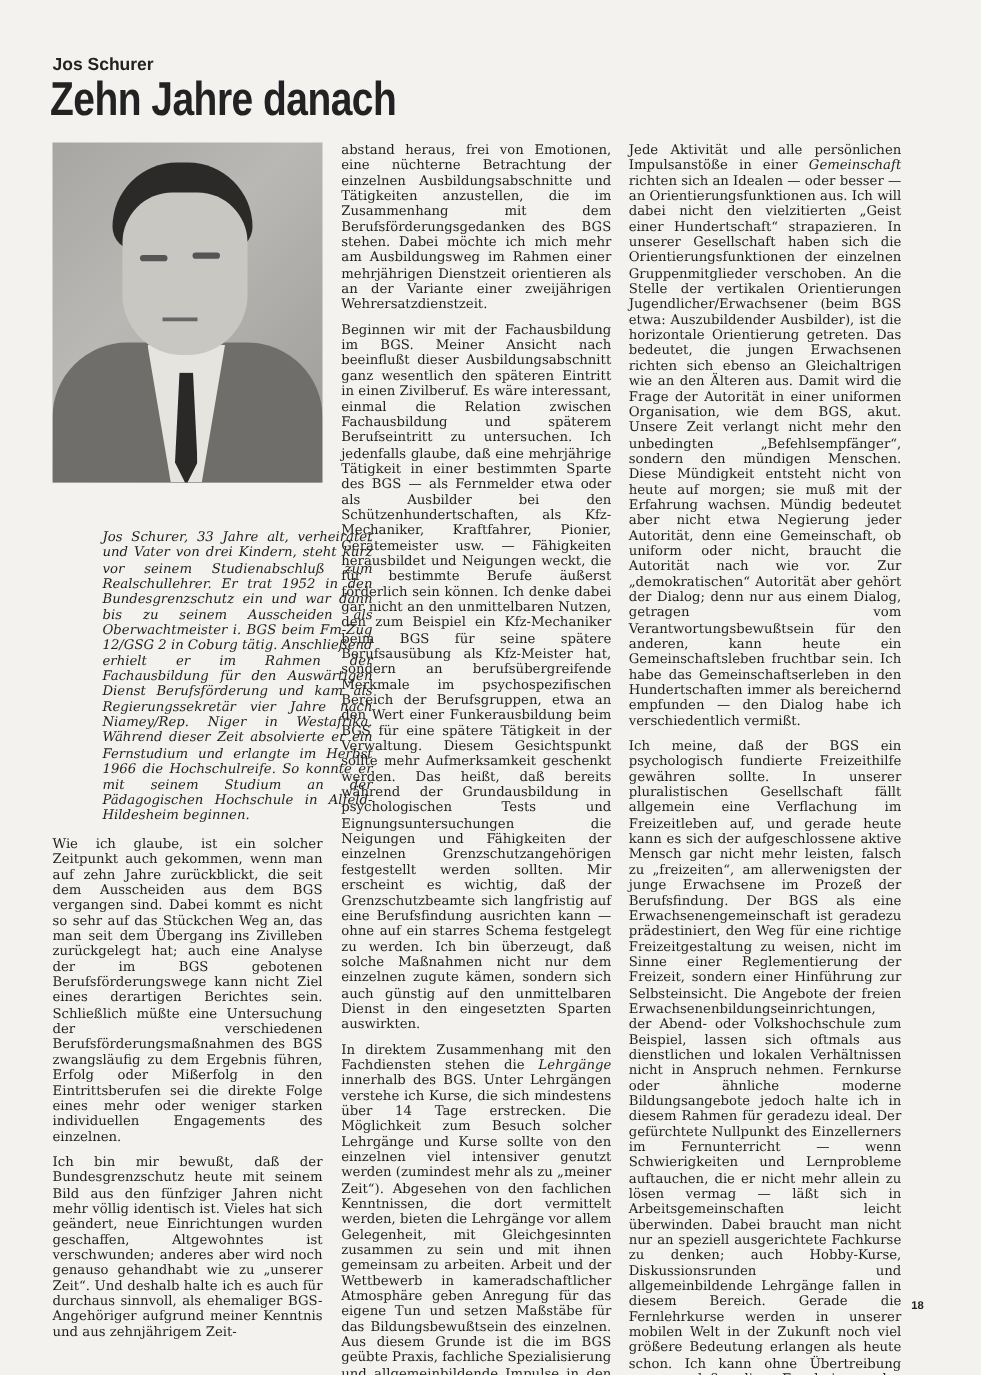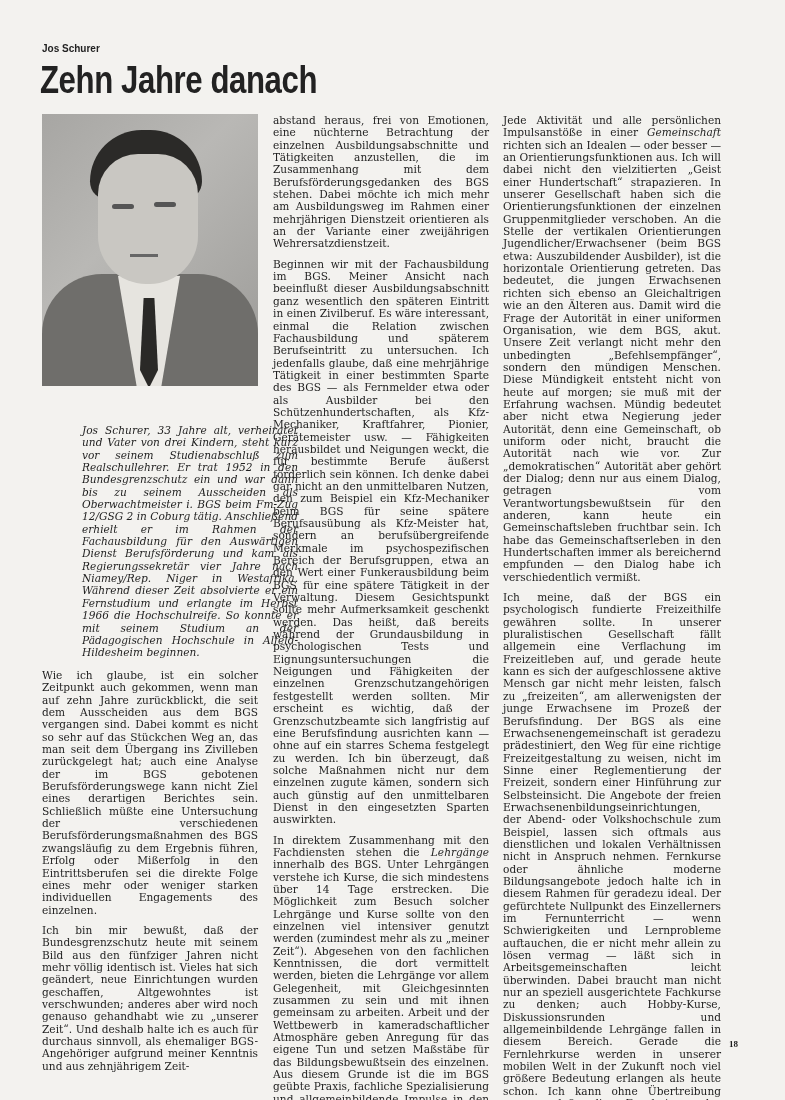--- a/index.html
+++ b/index.html
@@ -6,21 +6,21 @@
   body {
     width: 785px; height: 1100px; overflow: hidden;
     background: #f3f2ef;
     font-family: "DejaVu Serif", "Liberation Serif", serif;
     color: #1e1e1e;
     position: relative;
   }
   .byline {
     position: absolute; left: 42px; top: 43px;
     font-family: "Liberation Sans", sans-serif; font-weight: bold;
-    font-size: 10px; color: #222;
+    font-size: 14px; color: #222;
   }
   .title {
     position: absolute; left: 40px; top: 56px;
     font-family: "Liberation Sans", sans-serif; font-weight: bold;
     font-size: 38px; letter-spacing: -0.5px; color: #222;
     transform: scaleX(0.82); transform-origin: left top;
     line-height: 48px;
   }
   .photo {
     position: absolute; left: 42px; top: 114px; width: 216px; height: 272px;
@@ -40,21 +40,21 @@
     text-align: justify; hyphens: manual;
   }
   .col p { margin: 0 0 8px 0; }
   .caption { font-style: italic; margin-left: 40px; }
   #col1 { left: 42px; top: 424px; width: 216px; }
   #col1b { left: 42px; top: 669px; width: 216px; }
   #col2 { left: 273px; top: 114px; width: 216px; }
   #col3 { left: 503px; top: 114px; width: 218px; }
   .pageno {
     position: absolute; left: 729px; top: 1039px;
-    font-family: Liberation Serif, serif; font-weight: bold; font-size: 9px;
+    font-family: Liberation Sans, sans-serif; font-weight: bold; font-size: 9px;
   }
   em { }
 </style>
 </head>
 <body>
 
 <div class="byline">Jos Schurer</div>
 <div class="title">Zehn Jahre danach</div>
 
 <div class="photo">

